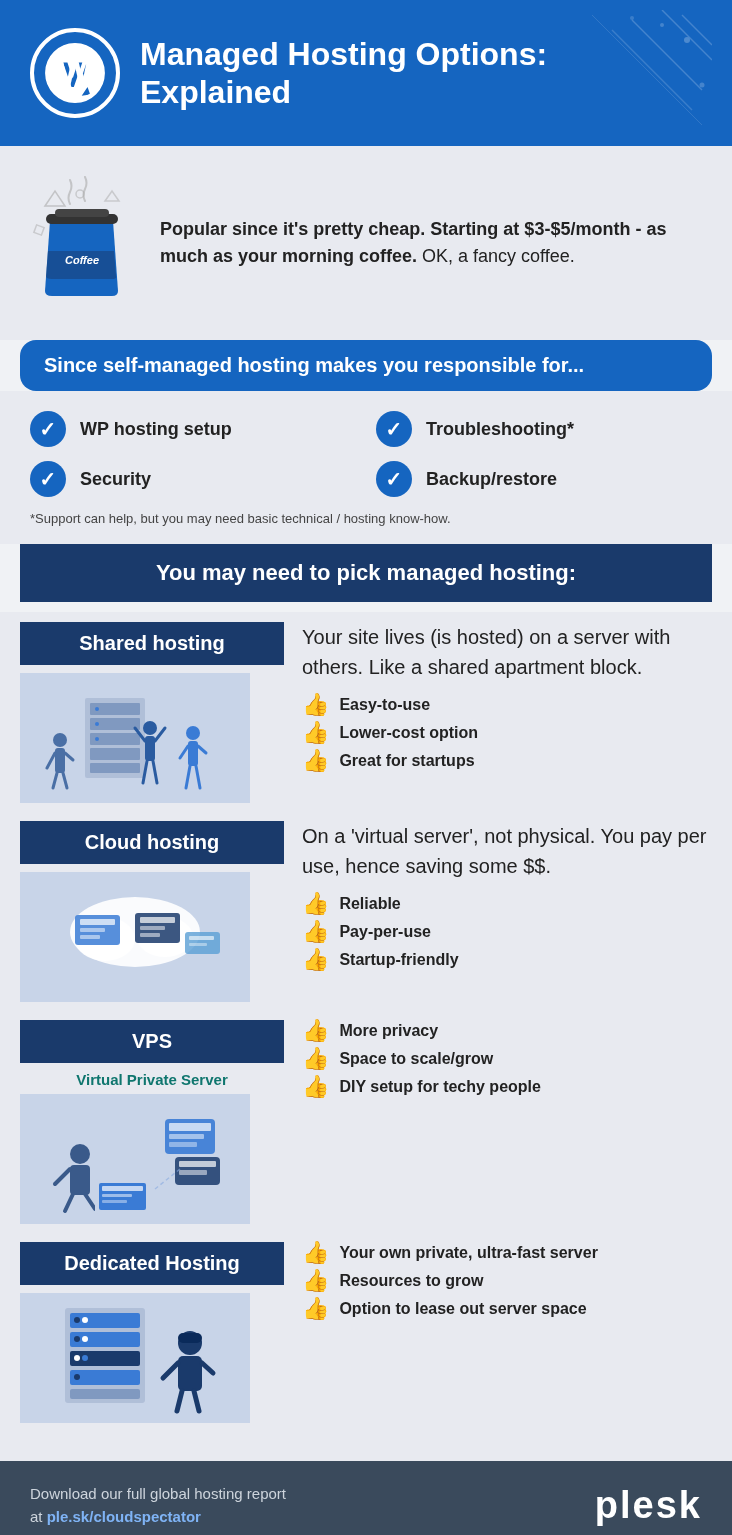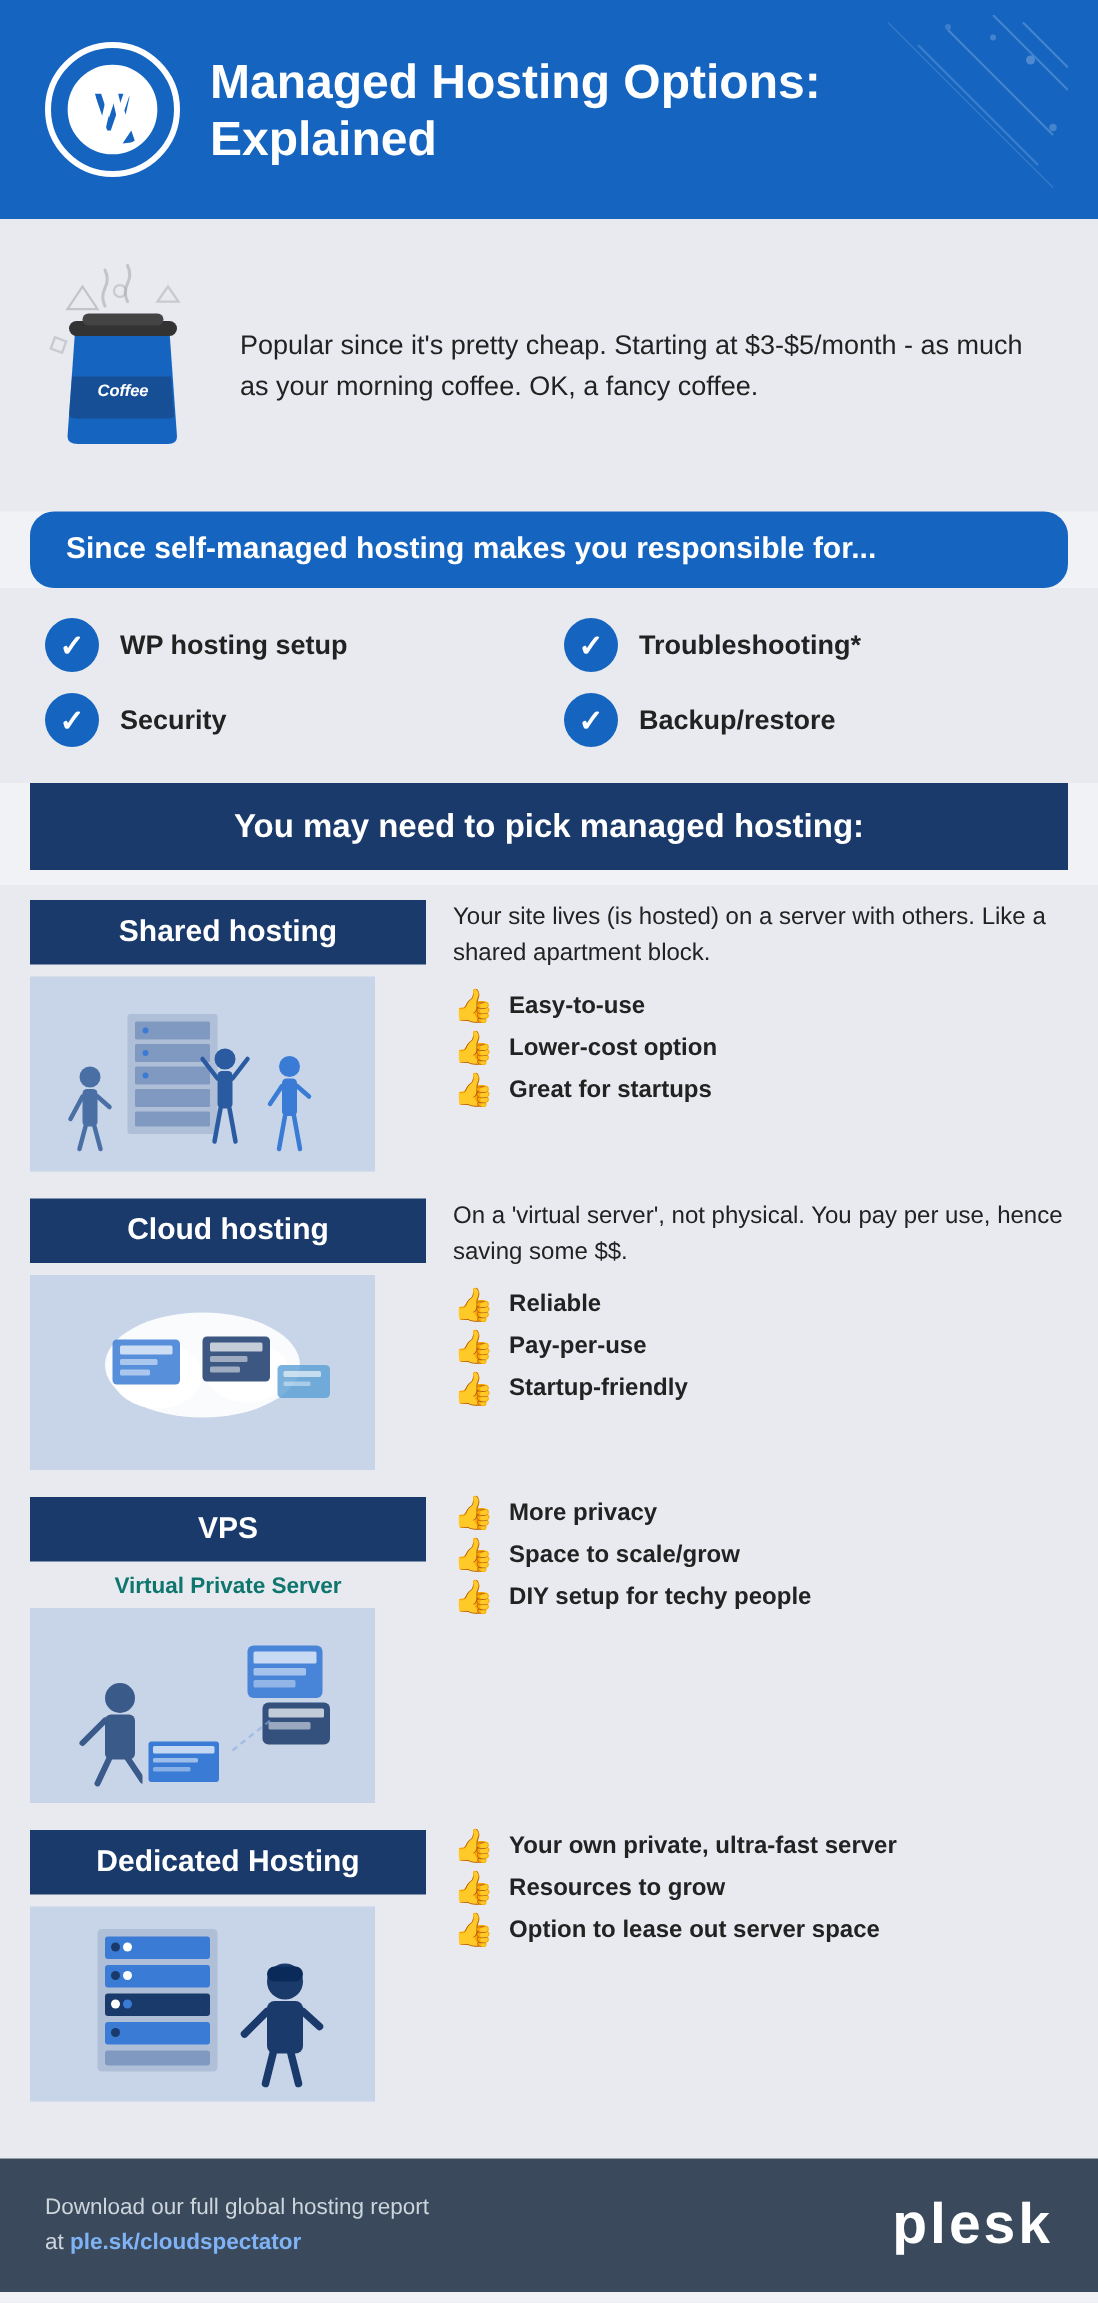--- a/index.html
+++ b/index.html
@@ -42,21 +42,21 @@
       display: flex;
       align-items: center;
       gap: 20px;
     }
     .intro-text {
       font-size: 18px;
       line-height: 1.5;
       color: #222;
     }
     .intro-text strong {
-      font-weight: 400;
+      font-weight: 700;
     }
 
     
     .blue-banner {
       background: #1565c0;
       color: white;
       font-size: 20px;
       font-weight: 700;
       padding: 14px 24px;
       margin: 0 20px;
@@ -139,21 +139,21 @@
       display: flex;
       align-items: center;
       justify-content: center;
       overflow: hidden;
     }
     .hosting-right {
       flex: 1;
       padding-top: 0;
     }
     .hosting-desc {
-      font-size: 16px;
+      font-size: 20px;
       color: #222;
       line-height: 1.5;
       margin-bottom: 12px;
     }
     .hosting-feature {
       display: flex;
       align-items: center;
       gap: 10px;
       font-size: 16px;
       font-weight: 700;
@@ -284,20 +284,21 @@
     </div>
     <div class="resp-item">
       <div class="check-circle">✓</div>
       <span>Security</span>
     </div>
     <div class="resp-item">
       <div class="check-circle">✓</div>
       <span>Backup/restore</span>
     </div>
   </div>
+  <p class="footnote">*Support can help, but you may need basic technical / hosting know-how.</p>
 </div>
 
 <div class="section-banner">You may need to pick managed hosting:</div>
 
 <div class="hosting-options">
 
   <div class="hosting-item">
     <div class="hosting-left">
       <div class="hosting-label">Shared hosting</div>
       <div class="hosting-image">

